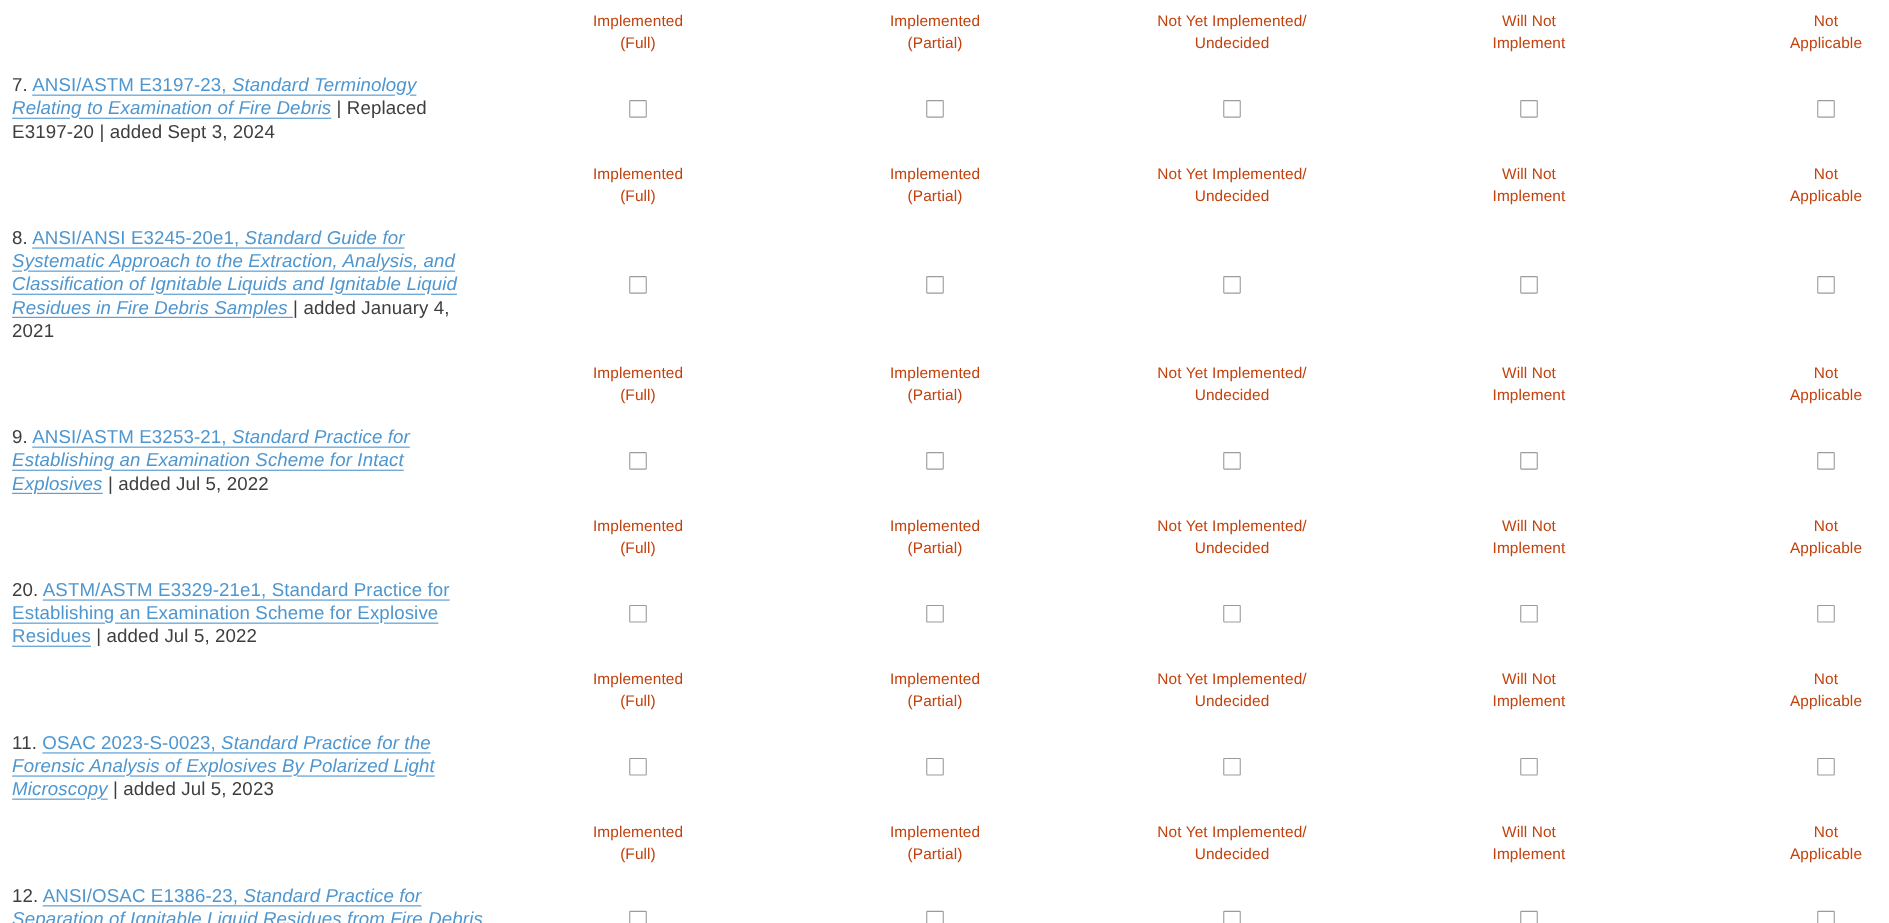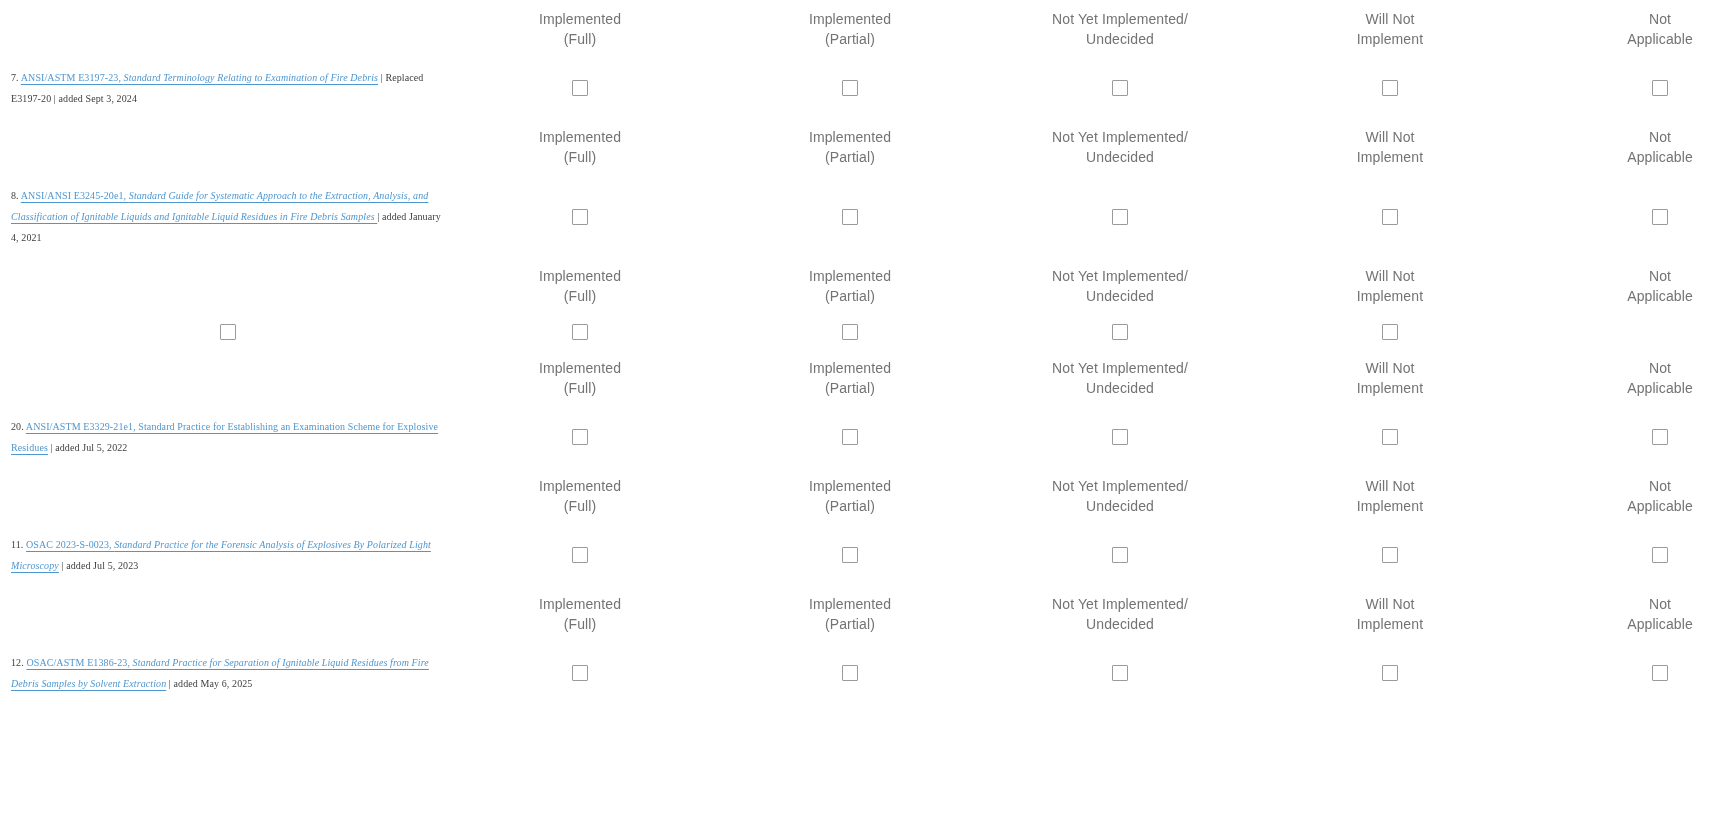--- a/index.html
+++ b/index.html
@@ -22,29 +22,28 @@
   .grid {
     display: grid;
     grid-template-columns: 434px 270px 270px 270px 270px 270px;
   }
   .block { margin-bottom: 18px; }
   .hdr { margin-bottom: 18px; }
   .hcell {
     text-align: center;
     font-size: 14px;
     line-height: 20px;
-    color: #737373;
+    color: #c2410c;
     letter-spacing: 0.1px;
   }
   .qtext {
-    font-size: 10px;
+    font-size: 17px;
     line-height: 21px;
     color: #3e3e3e;
     letter-spacing: 0.1px;
-    font-family: Liberation Serif, serif;
   }
   .qnum { color: #3e3e3e; }
   a.qlink {
     color: #4e96cf;
     text-decoration: underline;
     text-underline-offset: 2.5px;
   }
   a.qlink em { font-style: italic; }
   .suffix { color: #3e3e3e; }
   .ccell {
@@ -173,64 +172,65 @@
       <div class="hcell">
         <div>Will Not</div>
         <div>Implement</div>
       </div>
       <div class="hcell">
         <div>Not</div>
         <div>Applicable</div>
       </div>
     </div>
     <div class="grid row">
-      <div class="ccell">
-          <span class="checkbox"></span>
-        </div>
-      <div class="ccell">
-          <span class="checkbox"></span>
-        </div>
-      <div class="ccell">
-          <span class="checkbox"></span>
-        </div>
-      <div class="ccell">
-          <span class="checkbox"></span>
-        </div>
-      <div class="ccell">
-          <span class="checkbox"></span>
-        </div>
-    </div>
-  </section>
-
-  <section class="block">
-    <div class="grid hdr">
-      <div class="qcell"></div>
-      <div class="hcell">
-        <div>Implemented</div>
-        <div>(Full)</div>
-      </div>
-      <div class="hcell">
-        <div>Implemented</div>
-        <div>(Partial)</div>
-      </div>
-      <div class="hcell">
-        <div>Not Yet Implemented/</div>
-        <div>Undecided</div>
-      </div>
-      <div class="hcell">
-        <div>Will Not</div>
-        <div>Implement</div>
-      </div>
-      <div class="hcell">
-        <div>Not</div>
-        <div>Applicable</div>
-      </div>
-    </div>
-    <div class="grid row">
-      <div class="qcell qtext"><span class="qnum">20. </span><a class="qlink" href="#"><span>ANSI/ASTM E3329-21e1, Standard Practice for Establishing an Examination Scheme for Explosive Residues</span><em></em></a><span class="suffix"> | added Jul 5, 2022</span></div>
+      <div class="qcell qtext"><span class="qnum">9. </span><a class="qlink" href="#"><span>ANSI/ASTM E3253-21, </span><em>Standard Practice for Establishing an Examination Scheme for Intact Explosives</em></a><span class="suffix"> | added Jul 5, 2022</span></div>
+      <div class="ccell">
+          <span class="checkbox"></span>
+        </div>
+      <div class="ccell">
+          <span class="checkbox"></span>
+        </div>
+      <div class="ccell">
+          <span class="checkbox"></span>
+        </div>
+      <div class="ccell">
+          <span class="checkbox"></span>
+        </div>
+      <div class="ccell">
+          <span class="checkbox"></span>
+        </div>
+    </div>
+  </section>
+
+  <section class="block">
+    <div class="grid hdr">
+      <div class="qcell"></div>
+      <div class="hcell">
+        <div>Implemented</div>
+        <div>(Full)</div>
+      </div>
+      <div class="hcell">
+        <div>Implemented</div>
+        <div>(Partial)</div>
+      </div>
+      <div class="hcell">
+        <div>Not Yet Implemented/</div>
+        <div>Undecided</div>
+      </div>
+      <div class="hcell">
+        <div>Will Not</div>
+        <div>Implement</div>
+      </div>
+      <div class="hcell">
+        <div>Not</div>
+        <div>Applicable</div>
+      </div>
+    </div>
+    <div class="grid row">
+      <div class="qcell qtext"><span class="qnum">20. </span><a class="qlink" href="#"><span>ASTM/ASTM E3329-21e1, Standard Practice for Establishing an Examination Scheme for Explosive Residues</span><em></em></a><span class="suffix"> | added Jul 5, 2022</span></div>
       <div class="ccell">
           <span class="checkbox"></span>
         </div>
       <div class="ccell">
           <span class="checkbox"></span>
         </div>
       <div class="ccell">
           <span class="checkbox"></span>
         </div>
       <div class="ccell">
@@ -304,21 +304,21 @@
       <div class="hcell">
         <div>Will Not</div>
         <div>Implement</div>
       </div>
       <div class="hcell">
         <div>Not</div>
         <div>Applicable</div>
       </div>
     </div>
     <div class="grid row">
-      <div class="qcell qtext"><span class="qnum">12. </span><a class="qlink" href="#"><span>OSAC/ASTM E1386-23, </span><em>Standard Practice for Separation of Ignitable Liquid Residues from Fire Debris Samples by Solvent Extraction</em></a><span class="suffix"> | added May 6, 2025</span></div>
+      <div class="qcell qtext"><span class="qnum">12. </span><a class="qlink" href="#"><span>ANSI/OSAC E1386-23, </span><em>Standard Practice for Separation of Ignitable Liquid Residues from Fire Debris Samples by Solvent Extraction</em></a><span class="suffix"> | added May 6, 2025</span></div>
       <div class="ccell">
           <span class="checkbox"></span>
         </div>
       <div class="ccell">
           <span class="checkbox"></span>
         </div>
       <div class="ccell">
           <span class="checkbox"></span>
         </div>
       <div class="ccell">

